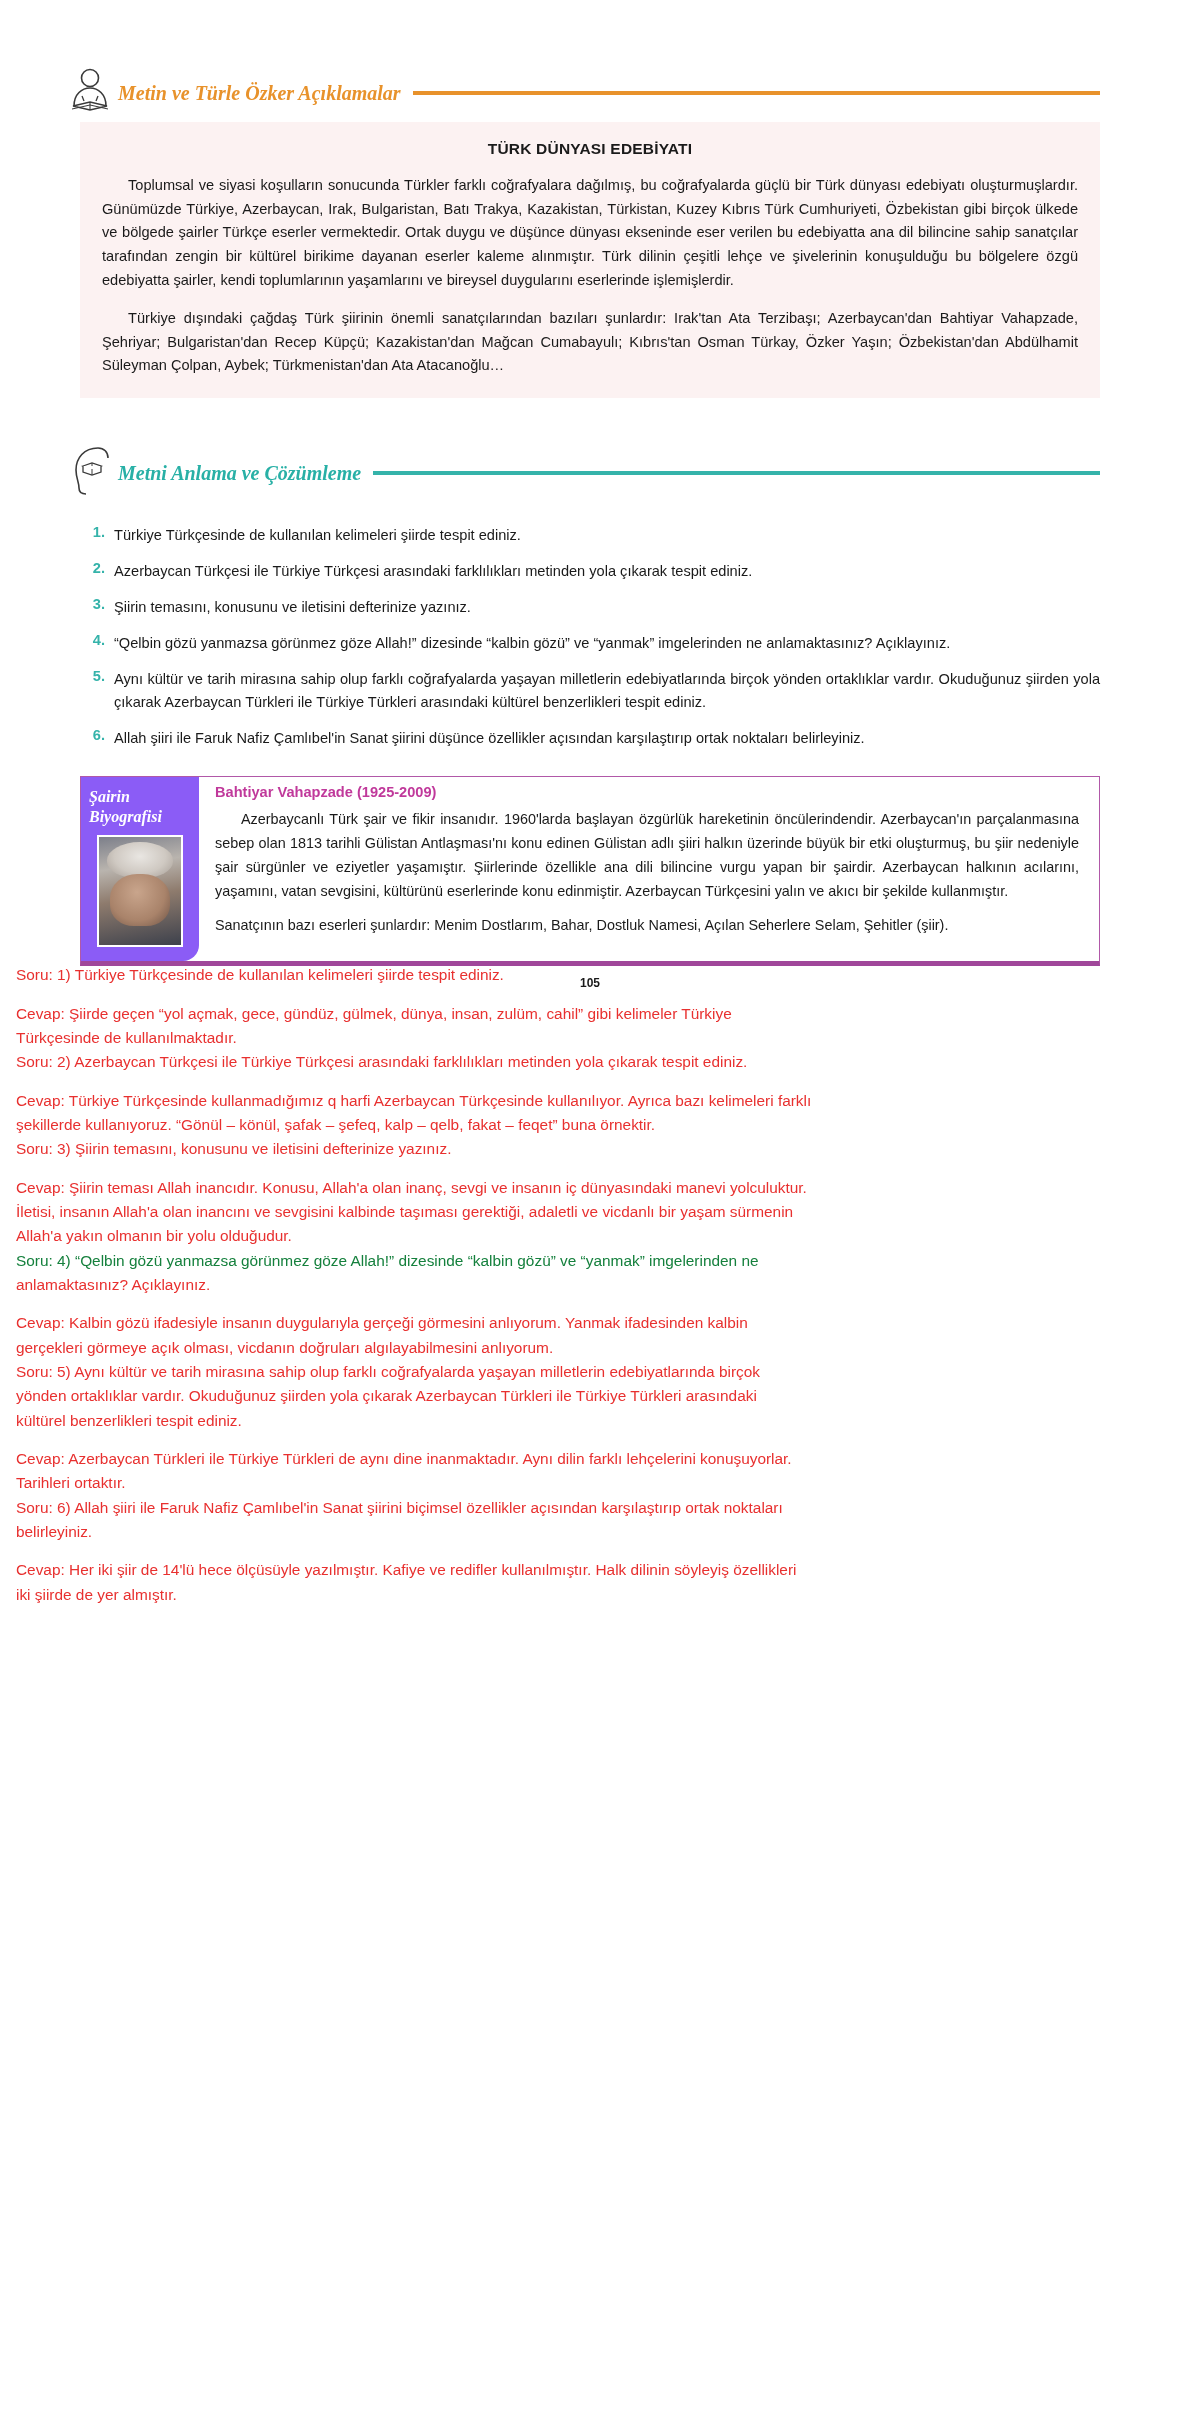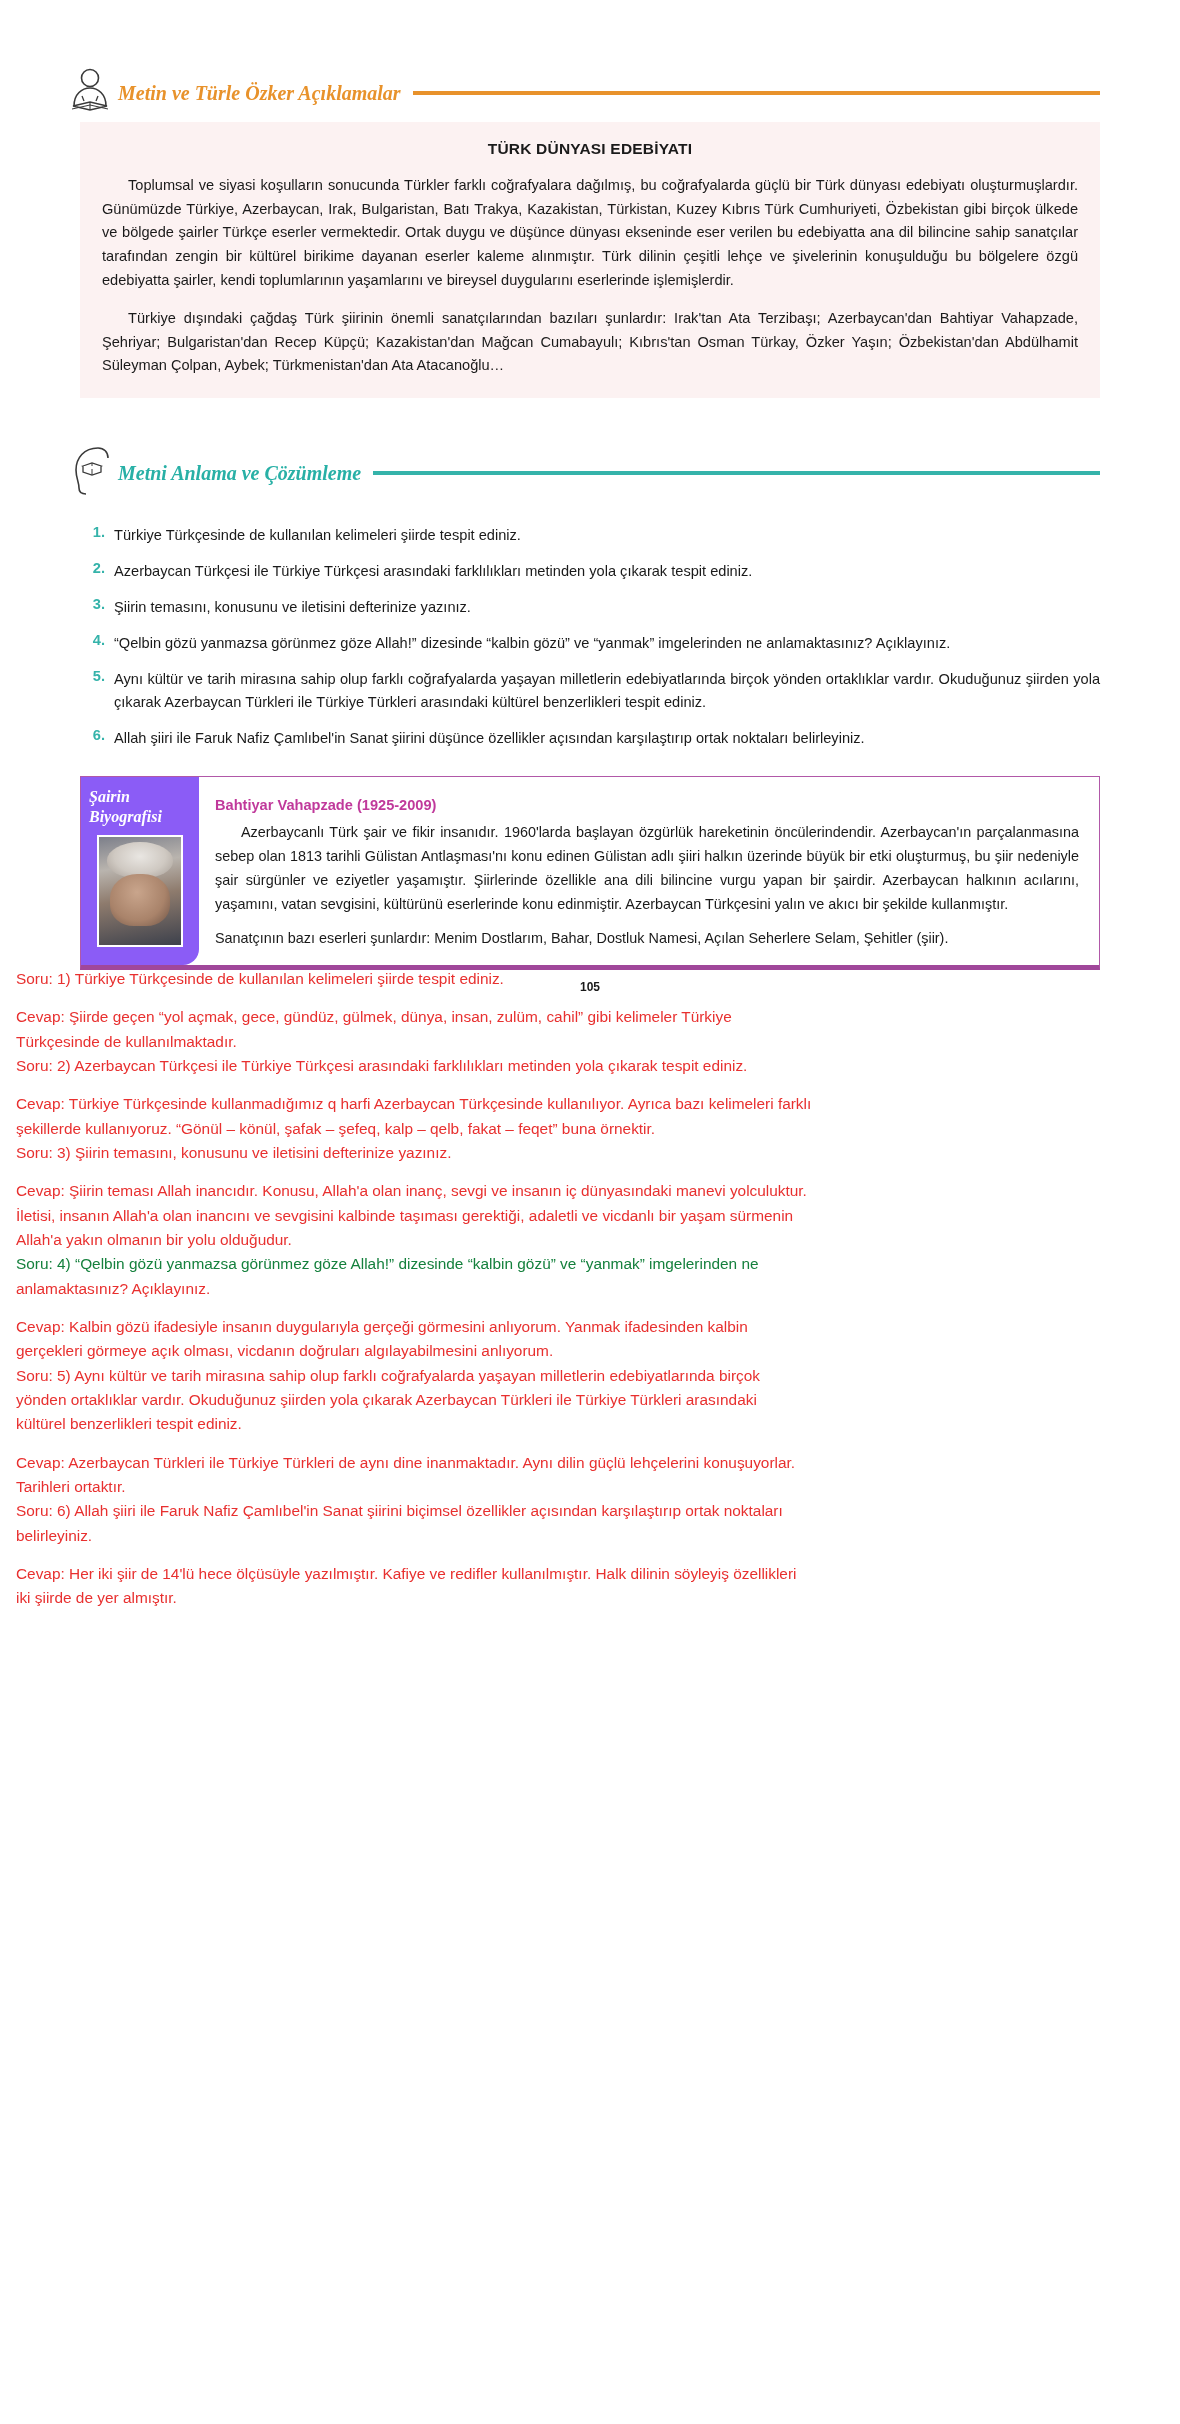--- a/index.html
+++ b/index.html
@@ -96,21 +96,21 @@
   .portrait::before{
     content:""; position:absolute; left:10%; top:4%; width:80%; height:34%;
     border-radius:50% 50% 45% 45%;
     background:radial-gradient(ellipse at 50% 40%, #e9e6e2 0%, #cfc9c2 55%, #a39a92 100%);
   }
   .portrait::after{
     content:""; position:absolute; left:14%; top:34%; width:72%; height:48%;
     border-radius:46% 46% 40% 40%;
     background:radial-gradient(ellipse at 45% 35%, #c9a58c 0%, #a9836a 60%, #6c5245 100%);
   }
-  .bio-right { flex:1 1 auto; padding:20px 20px 14px 16px; }
+  .bio-right { flex:1 1 auto; padding:7px 20px 14px 16px; }
   .bio-right h3 {
     margin:0 0 8px 0; font-size:14.6px; font-weight:bold; color:#C0399B;
   }
   .bio-right p {
     margin:0; font-size:14.4px; line-height:1.66; text-align:justify; text-indent:26px;
   }
   .bio-right p.noindent { text-indent:0; margin-top:10px; }
 
   .page-no {
     text-align:center; font-size:12px; font-weight:bold;
@@ -235,21 +235,21 @@
       <div class="line" style="color: rgb(232, 48, 47);">Allah'a yakın olmanın bir yolu olduğudur.</div>
       <div class="line" style="color: #15803d;">Soru: 4) “Qelbin gözü yanmazsa görünmez göze Allah!” dizesinde “kalbin gözü” ve “yanmak” imgelerinden ne</div>
       <div class="line" style="color: rgb(232, 48, 47);">anlamaktasınız? Açıklayınız.</div>
       <div class="gap"></div>
       <div class="line" style="color: rgb(232, 48, 47);">Cevap: Kalbin gözü ifadesiyle insanın duygularıyla gerçeği görmesini anlıyorum. Yanmak ifadesinden kalbin</div>
       <div class="line" style="color: rgb(232, 48, 47);">gerçekleri görmeye açık olması, vicdanın doğruları algılayabilmesini anlıyorum.</div>
       <div class="line" style="color: rgb(232, 48, 47);">Soru: 5) Aynı kültür ve tarih mirasına sahip olup farklı coğrafyalarda yaşayan milletlerin edebiyatlarında birçok</div>
       <div class="line" style="color: rgb(232, 48, 47);">yönden ortaklıklar vardır. Okuduğunuz şiirden yola çıkarak Azerbaycan Türkleri ile Türkiye Türkleri arasındaki</div>
       <div class="line" style="color: rgb(232, 48, 47);">kültürel benzerlikleri tespit ediniz.</div>
       <div class="gap"></div>
-      <div class="line" style="color: rgb(232, 48, 47);">Cevap: Azerbaycan Türkleri ile Türkiye Türkleri de aynı dine inanmaktadır. Aynı dilin güçlü lehçelerini konuşuyorlar.</div>
+      <div class="line" style="color: rgb(232, 48, 47);">Cevap: Azerbaycan Türkleri ile Türkiye Türkleri de aynı dine inanmaktadır. Aynı dilin farklı lehçelerini konuşuyorlar.</div>
       <div class="line" style="color: rgb(232, 48, 47);">Tarihleri ortaktır.</div>
       <div class="line" style="color: rgb(232, 48, 47);">Soru: 6) Allah şiiri ile Faruk Nafiz Çamlıbel'in Sanat şiirini biçimsel özellikler açısından karşılaştırıp ortak noktaları</div>
       <div class="line" style="color: rgb(232, 48, 47);">belirleyiniz.</div>
       <div class="gap"></div>
       <div class="line" style="color: rgb(232, 48, 47);">Cevap: Her iki şiir de 14'lü hece ölçüsüyle yazılmıştır. Kafiye ve redifler kullanılmıştır. Halk dilinin söyleyiş özellikleri</div>
       <div class="line" style="color: rgb(232, 48, 47);">iki şiirde de yer almıştır.</div>
     </div>
 
 </div>
 

